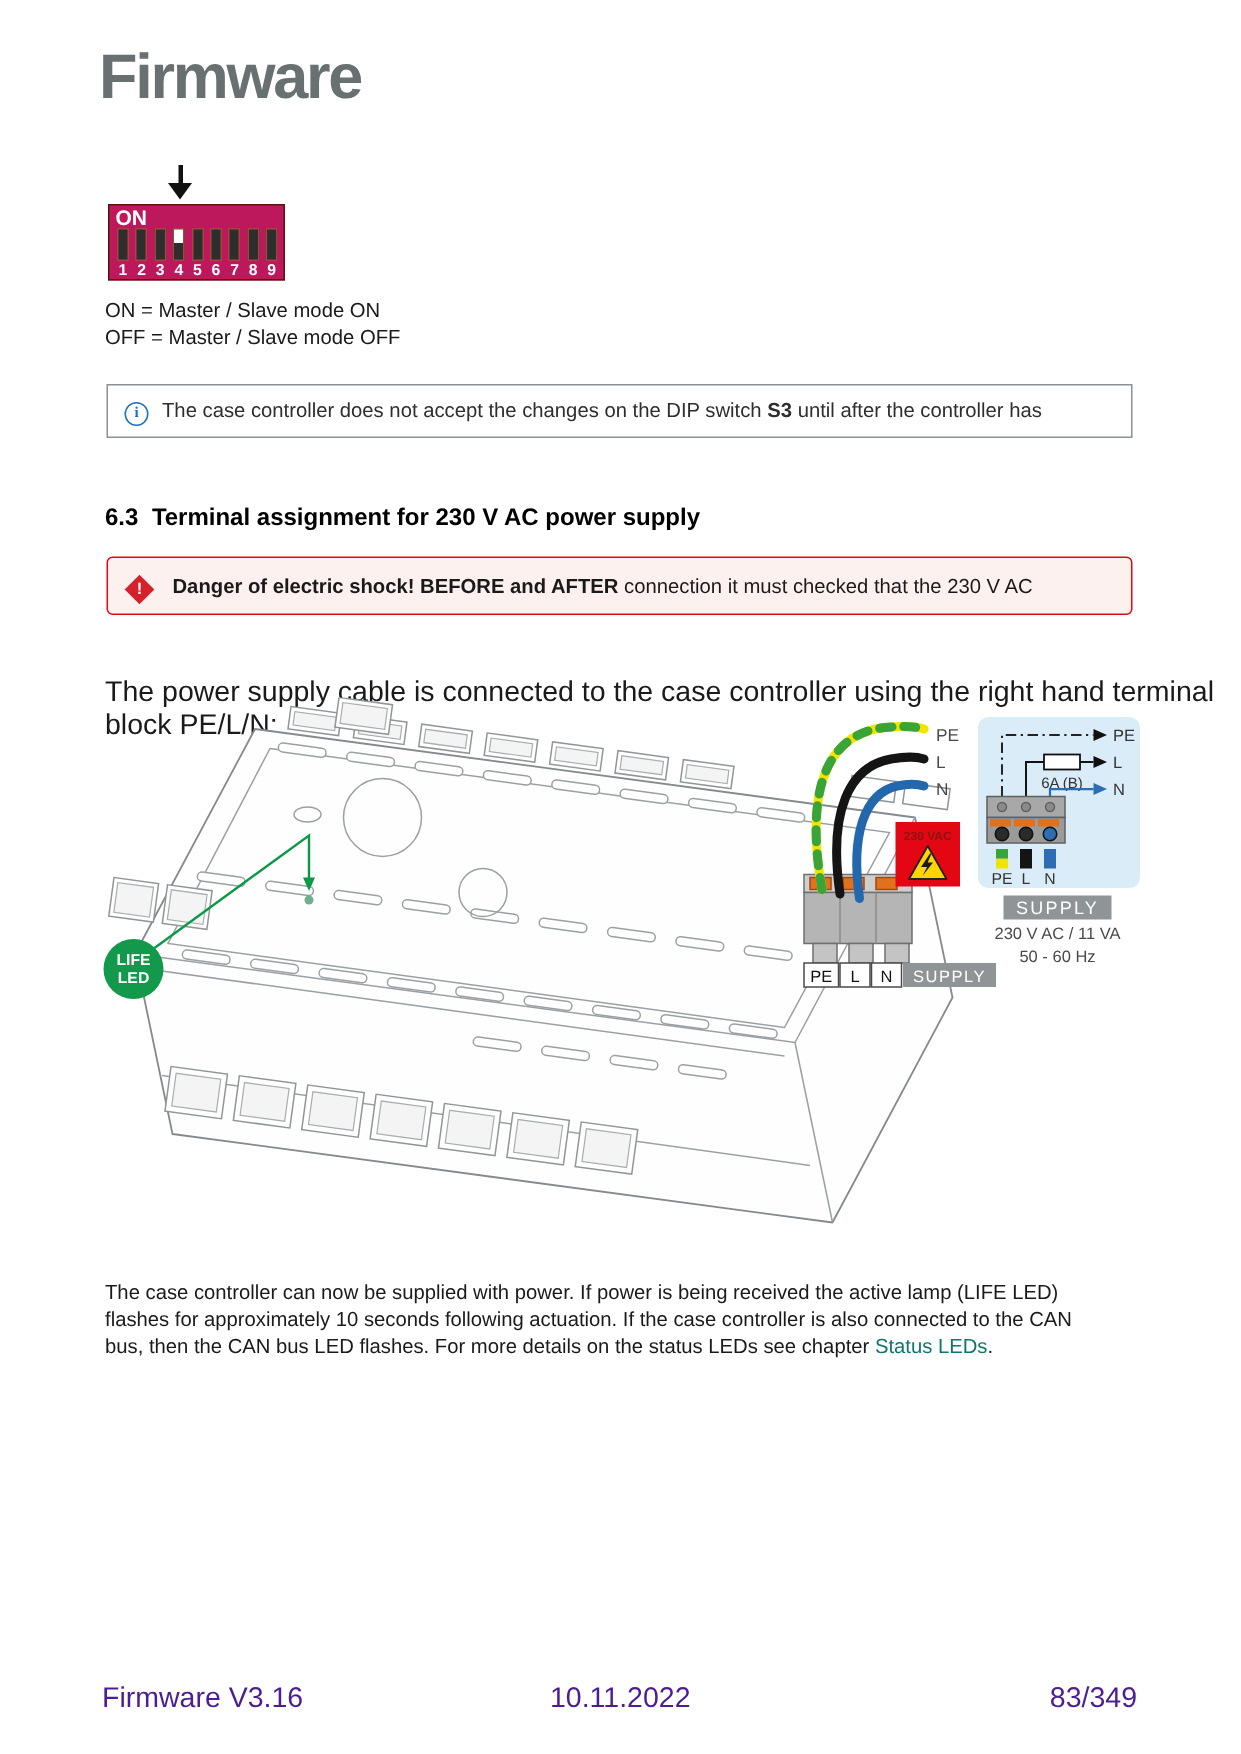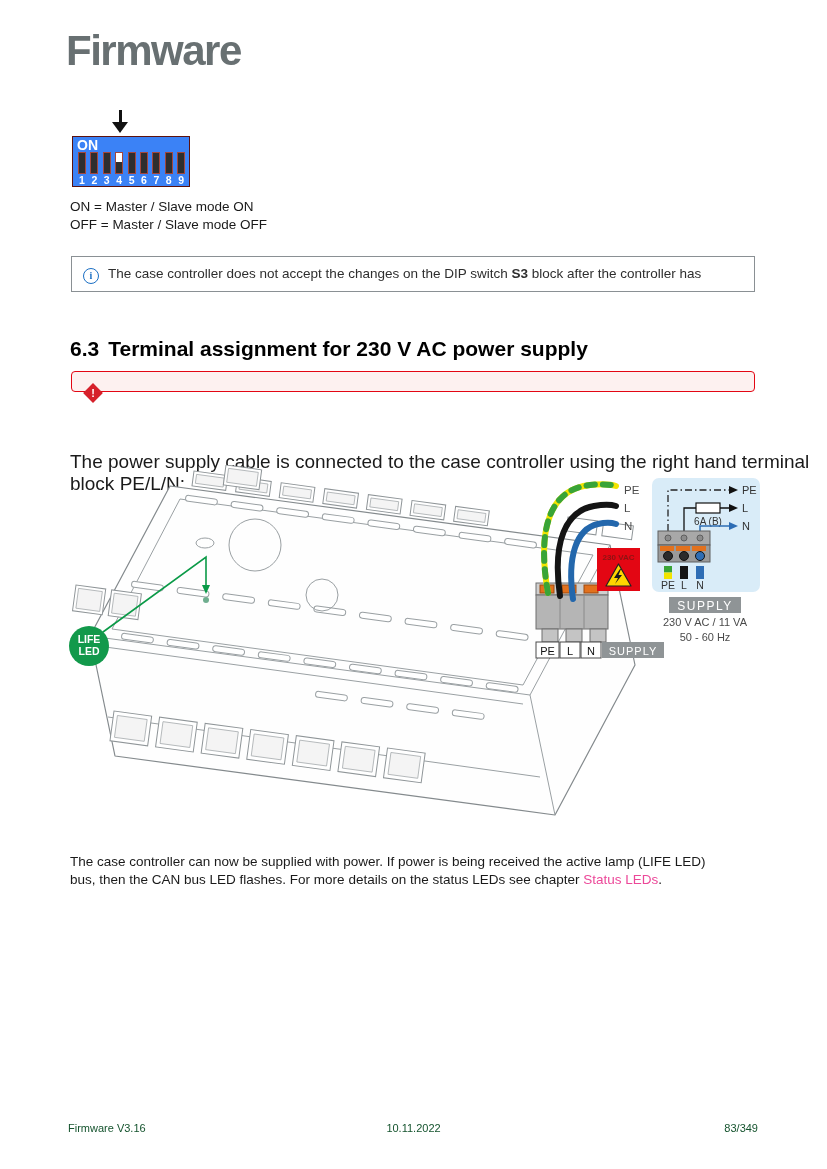--- a/index.html
+++ b/index.html
@@ -7,47 +7,47 @@
     width:827px;height:1169px;background:#ffffff;position:relative;
     font-family:"Liberation Sans",sans-serif;color:#1a1a1a;overflow:hidden;
   }
   .abs{position:absolute;}
   
   .logo{left:66px;top:30px;font-size:42px;line-height:1;font-weight:bold;color:#687072;letter-spacing:-1.5px;}
   
   .dip-arrow{left:112px;top:110px;width:16px;height:24px;}
   .dip-arrow .shaft{position:absolute;left:7px;top:0;width:3px;height:13px;background:#111;}
   .dip-arrow .head{position:absolute;left:0;top:12px;width:0;height:0;border-left:8px solid transparent;border-right:8px solid transparent;border-top:11px solid #111;}
-  .dip-box{left:72px;top:136px;width:118px;height:51px;background:#3b82f6;border:1px solid #5d120d;box-sizing:border-box;}
+  .dip-box{left:72px;top:136px;width:118px;height:51px;background:#be185d;border:1px solid #5d120d;box-sizing:border-box;}
   .dip-on{position:absolute;left:4px;top:0px;color:#fff;font-weight:bold;font-size:14px;}
   .dip-slots{position:absolute;left:5px;top:15px;display:flex;gap:4.4px;}
   .dip-slot{width:8px;height:22px;background:#2e2e2e;border:1px solid #a3463c;box-sizing:border-box;position:relative;}
   .dip-slot .knob{position:absolute;left:0;top:0;width:100%;height:9px;background:#ffffff;}
   .dip-nums{position:absolute;left:5px;top:37px;display:flex;gap:4.4px;}
   .dip-nums span{width:8px;text-align:center;font-size:10.5px;font-weight:bold;color:#ffffff;}
   
   .mode{left:70px;top:198px;font-size:13.5px;line-height:17.5px;}
   
   .info-box{left:71px;top:256px;width:684px;box-sizing:border-box;border:1px solid #8a9094;background:#fff;
     padding:8px 14px 8px 36px;font-size:13.5px;line-height:17.5px;color:#2e2e2e;}
   .info-icon{position:absolute;left:11px;top:11px;width:14px;height:14px;border:1.6px solid #1b6fc4;border-radius:50%;
     color:#1b6fc4;font-size:10px;font-weight:bold;text-align:center;line-height:14px;font-family:"Liberation Serif",serif;}
   
-  .heading{left:70px;top:337px;font-size:21px;font-weight:bold;color:#000;text-align:center;}
+  .heading{left:70px;top:337px;font-size:16px;font-weight:bold;color:#000;text-align:center;}
   .heading .num{margin-right:9px;}
   
   .warn-box{left:71px;top:371px;width:684px;box-sizing:border-box;border:1.6px solid #e30613;border-radius:4px;
     background:#fdf1f0;padding:10px 14px 9px 43px;font-size:13.5px;line-height:17.5px;color:#1a1a1a;}
   .warn-icon{position:absolute;left:14px;top:14px;width:14px;height:14px;background:#d6212b;transform:rotate(45deg);}
   .warn-icon span{display:block;transform:rotate(-45deg);color:#fff;font-weight:bold;font-size:11px;line-height:14px;text-align:center;}
   .b{font-weight:bold;}
   
   .intro{left:70px;top:451px;font-size:19px;}
   .bodypara{left:70px;top:832px;font-size:13.5px;line-height:17.8px;white-space:nowrap;margin-top:21px;}
-  .link{color:#ec4899;cursor:pointer;}
+  .link{color:#0f766e;cursor:pointer;}
   
   .figure{left:68px;top:465px;width:700px;height:362px;}
   svg text{font-family:"Liberation Sans",sans-serif;}
   .case-fill{fill:#fefefe;stroke:#848a8d;stroke-width:1.2;stroke-linejoin:round;}
   .case-line{fill:none;stroke:#9aa0a3;stroke-width:1;}
   .slot{fill:#ffffff;stroke:#9aa0a3;stroke-width:1;}
   .blk{fill:#ffffff;stroke:#8f9598;stroke-width:1;}
   .blk2{fill:#f4f4f4;stroke:#a8adb0;stroke-width:0.8;}
   .wl{font-size:11.5px;fill:#4a4a4a;}
   .vac{font-size:8px;font-weight:bold;fill:#8d1313;text-anchor:middle;}
@@ -56,21 +56,21 @@
   .dd{stroke:#222;stroke-width:1.3;fill:none;stroke-dasharray:7 3 1.5 3;}
   .sl{stroke:#111;stroke-width:1.3;fill:none;}
   .nl{stroke:#2e6db4;stroke-width:1.5;fill:none;}
   .pl{font-size:11px;fill:#333;}
   .plc{font-size:10.5px;fill:#333;text-anchor:middle;}
   .fz{font-size:10px;fill:#333;text-anchor:middle;}
   .sb{font-size:12px;fill:#fff;text-anchor:middle;letter-spacing:1.5px;}
   .si{font-size:11px;fill:#4a4a4a;text-anchor:middle;}
   .led-t{fill:#fff;font-size:10.5px;font-weight:bold;text-anchor:middle;}
   
-  .foot{top:1122px;font-size:11px;color:#14532d;}
+  .foot{top:1122px;font-size:19px;color:#4c1d95;}
   .foot-l{left:68px;}
   .foot-c{left:0;right:0;text-align:center;}
   .foot-r{right:69px;}
 </style>
 </head>
 <body>
 
 <div class="abs logo">Firmware</div>
 
 <div class="abs dip-arrow">
@@ -104,31 +104,32 @@
       <span>9</span>
   </div>
 </div>
 <div class="abs mode">
   <div>ON = Master / Slave mode ON</div>
   <div>OFF = Master / Slave mode OFF</div>
 </div>
 
 <div class="abs info-box">
   <div class="info-icon">i</div>
-  <div><span>The case controller does not accept the changes on the DIP switch </span><span class="b">S3</span><span> block after the controller has</span></div>
+  <div><span>The case controller does not accept the changes on the DIP switch </span><span class="b">S3</span><span> until after the controller has</span></div>
 </div>
 
 <div class="abs heading">
   <span class="num">6.3</span><span>Terminal assignment for 230 V AC power supply</span>
 </div>
 
 <div class="abs warn-box">
   <div class="warn-icon">
       <span>!</span>
     </div>
+  <div><span class="b">Danger of electric shock! BEFORE and AFTER</span><span> connection it must checked that the 230 V AC</span></div>
 </div>
 
 <div class="abs intro">The power supply cable is connected to the case controller using the right hand terminal block PE/L/N:</div>
 
 <div class="abs figure">
 <svg width="700" height="362" viewBox="0 0 700 362">
 
   <path class="case-fill" d="M102,21 L542,80 L567,200 L487,350 L47,291 L22,171 Z"></path>
   <path class="case-line" d="M22,171 L462,230 L542,80"></path>
   <path class="case-line" d="M462,230 L487,350"></path>
@@ -309,18 +310,19 @@
 
   <rect x="601" y="132" width="72" height="16" fill="#8f9496"></rect>
   <text x="637" y="144.5" class="sb">SUPPLY</text>
   <text x="637" y="161" class="si">230 V AC / 11 VA</text>
   <text x="637" y="176" class="si">50 - 60 Hz</text>
 </svg>
 </div>
 
 <div class="abs bodypara">
   <div>The case controller can now be supplied with power. If power is being received the active lamp (LIFE LED)</div>
+  <div>flashes for approximately 10 seconds following actuation. If the case controller is also connected to the CAN</div>
   <div><span>bus, then the CAN bus LED flashes. For more details on the status LEDs see chapter </span><span class="link">Status LEDs</span><span>.</span></div>
 </div>
 
 <div class="abs foot foot-l">Firmware V3.16</div>
 <div class="abs foot foot-c">10.11.2022</div>
 <div class="abs foot foot-r">83/349</div>
 
 </body></html>

